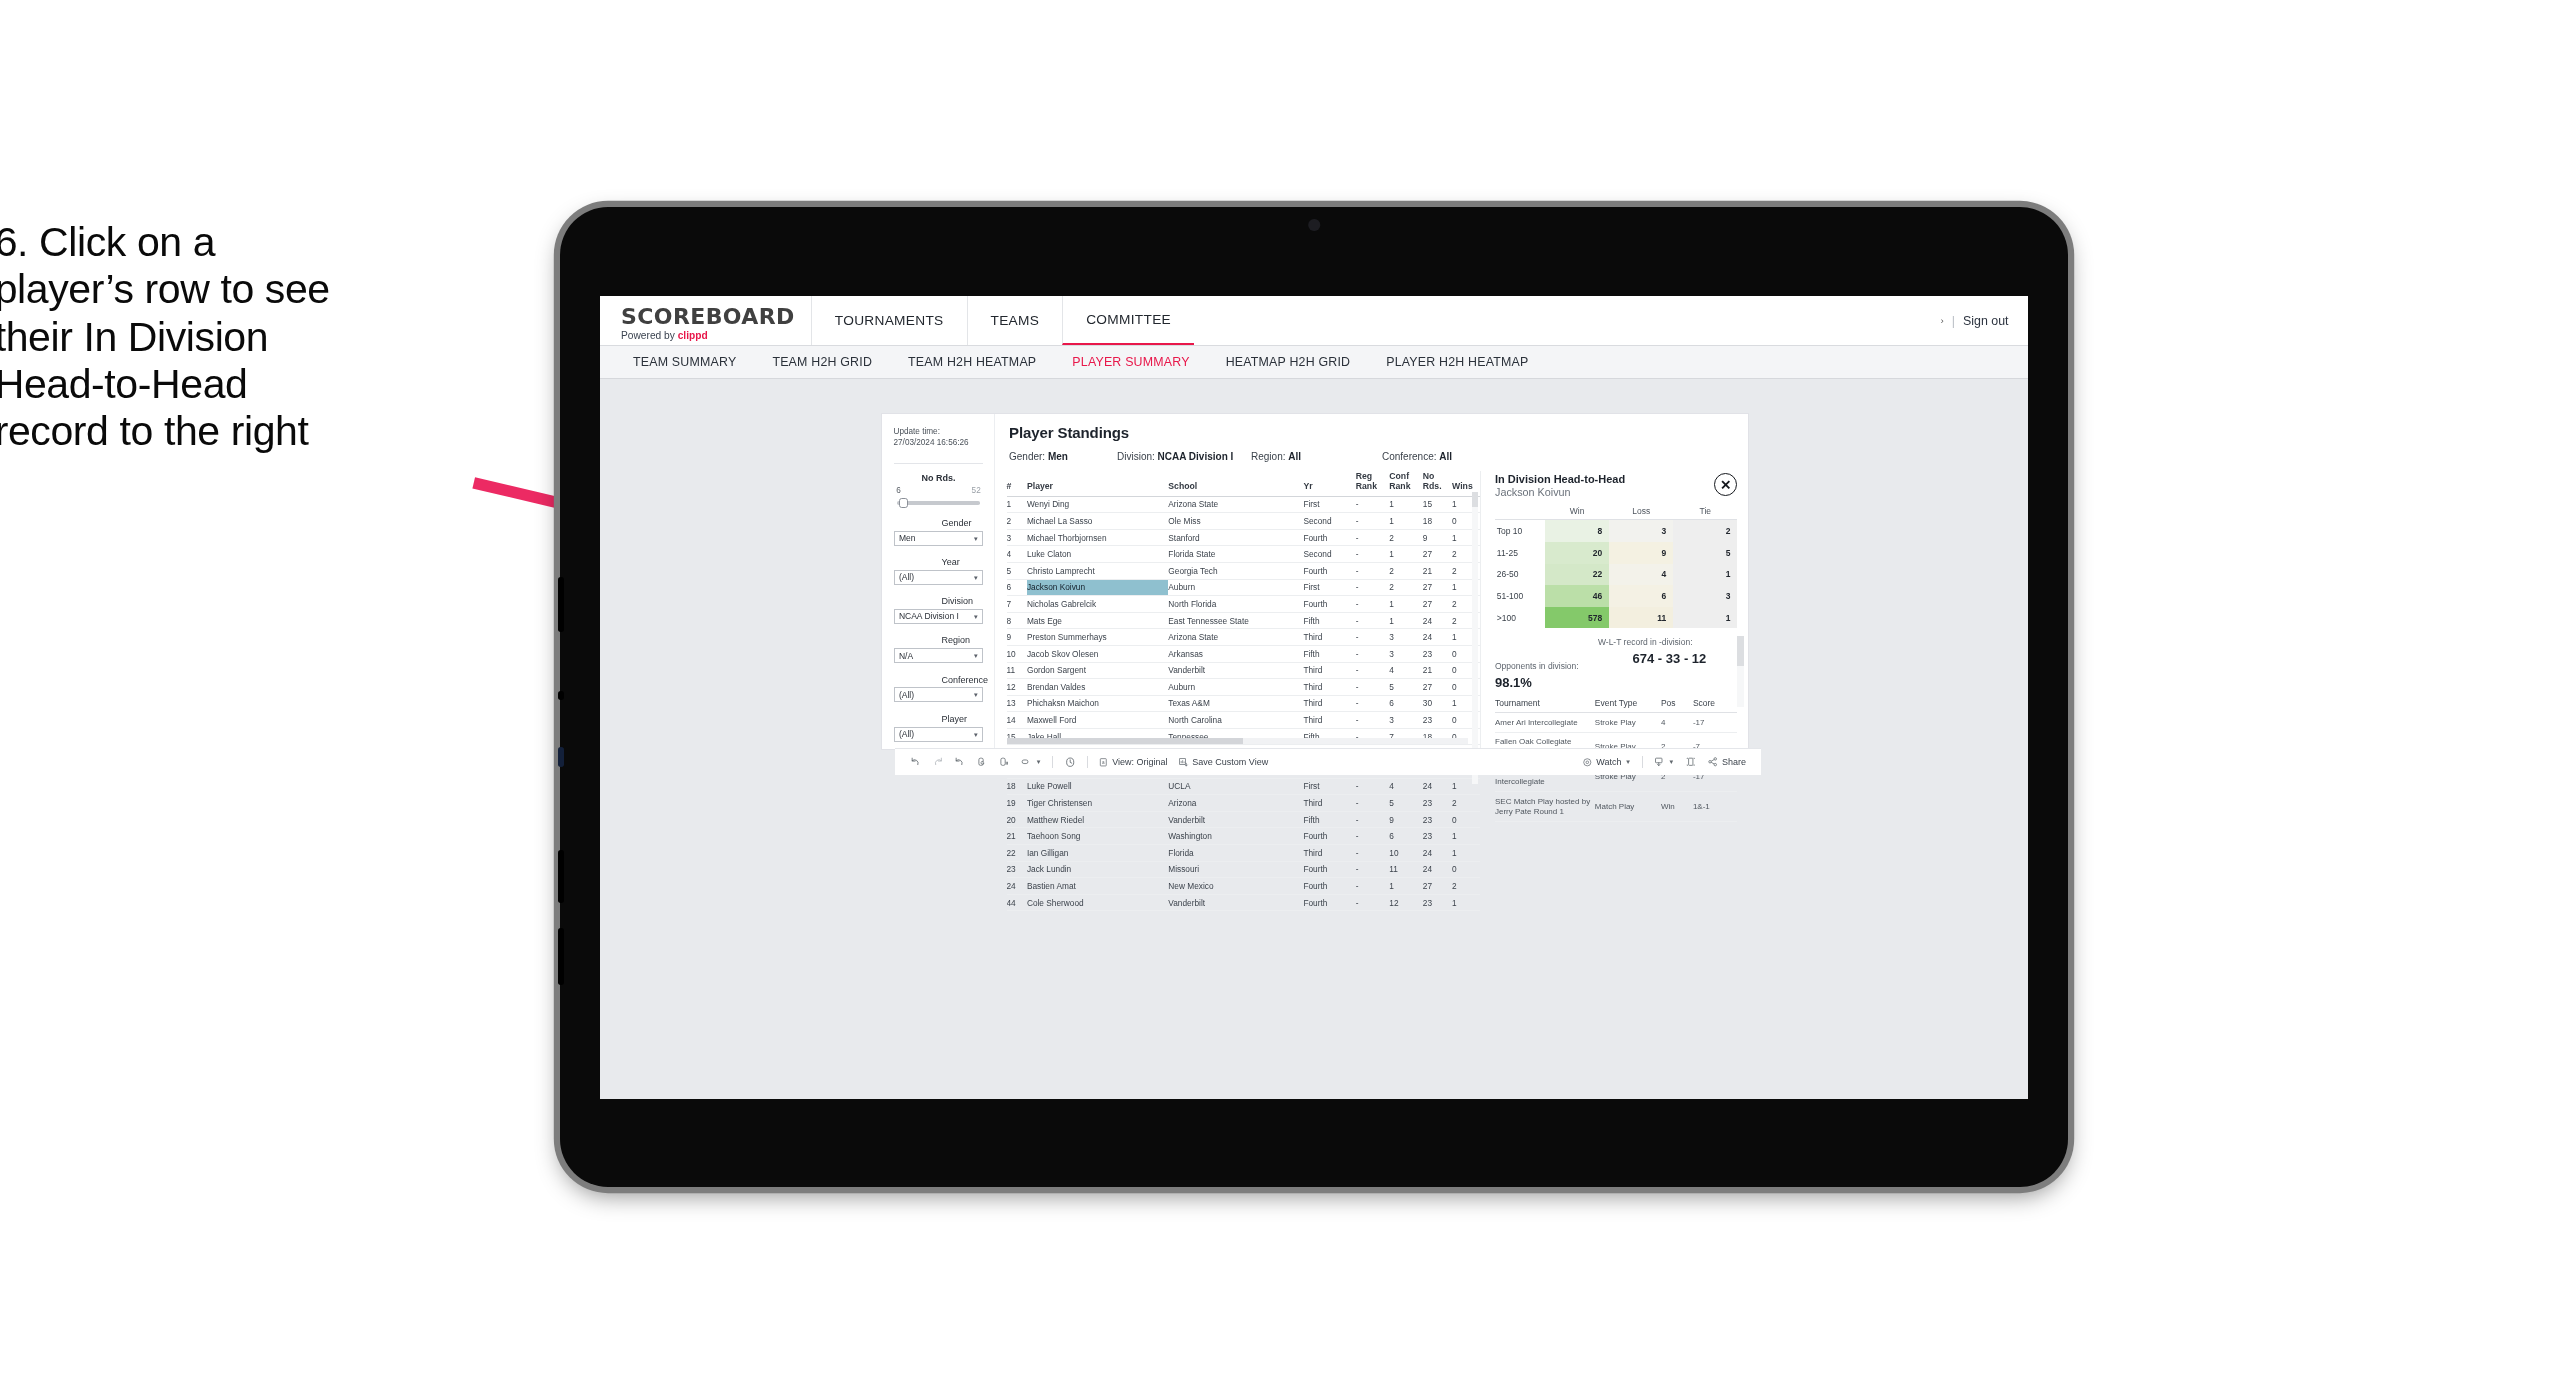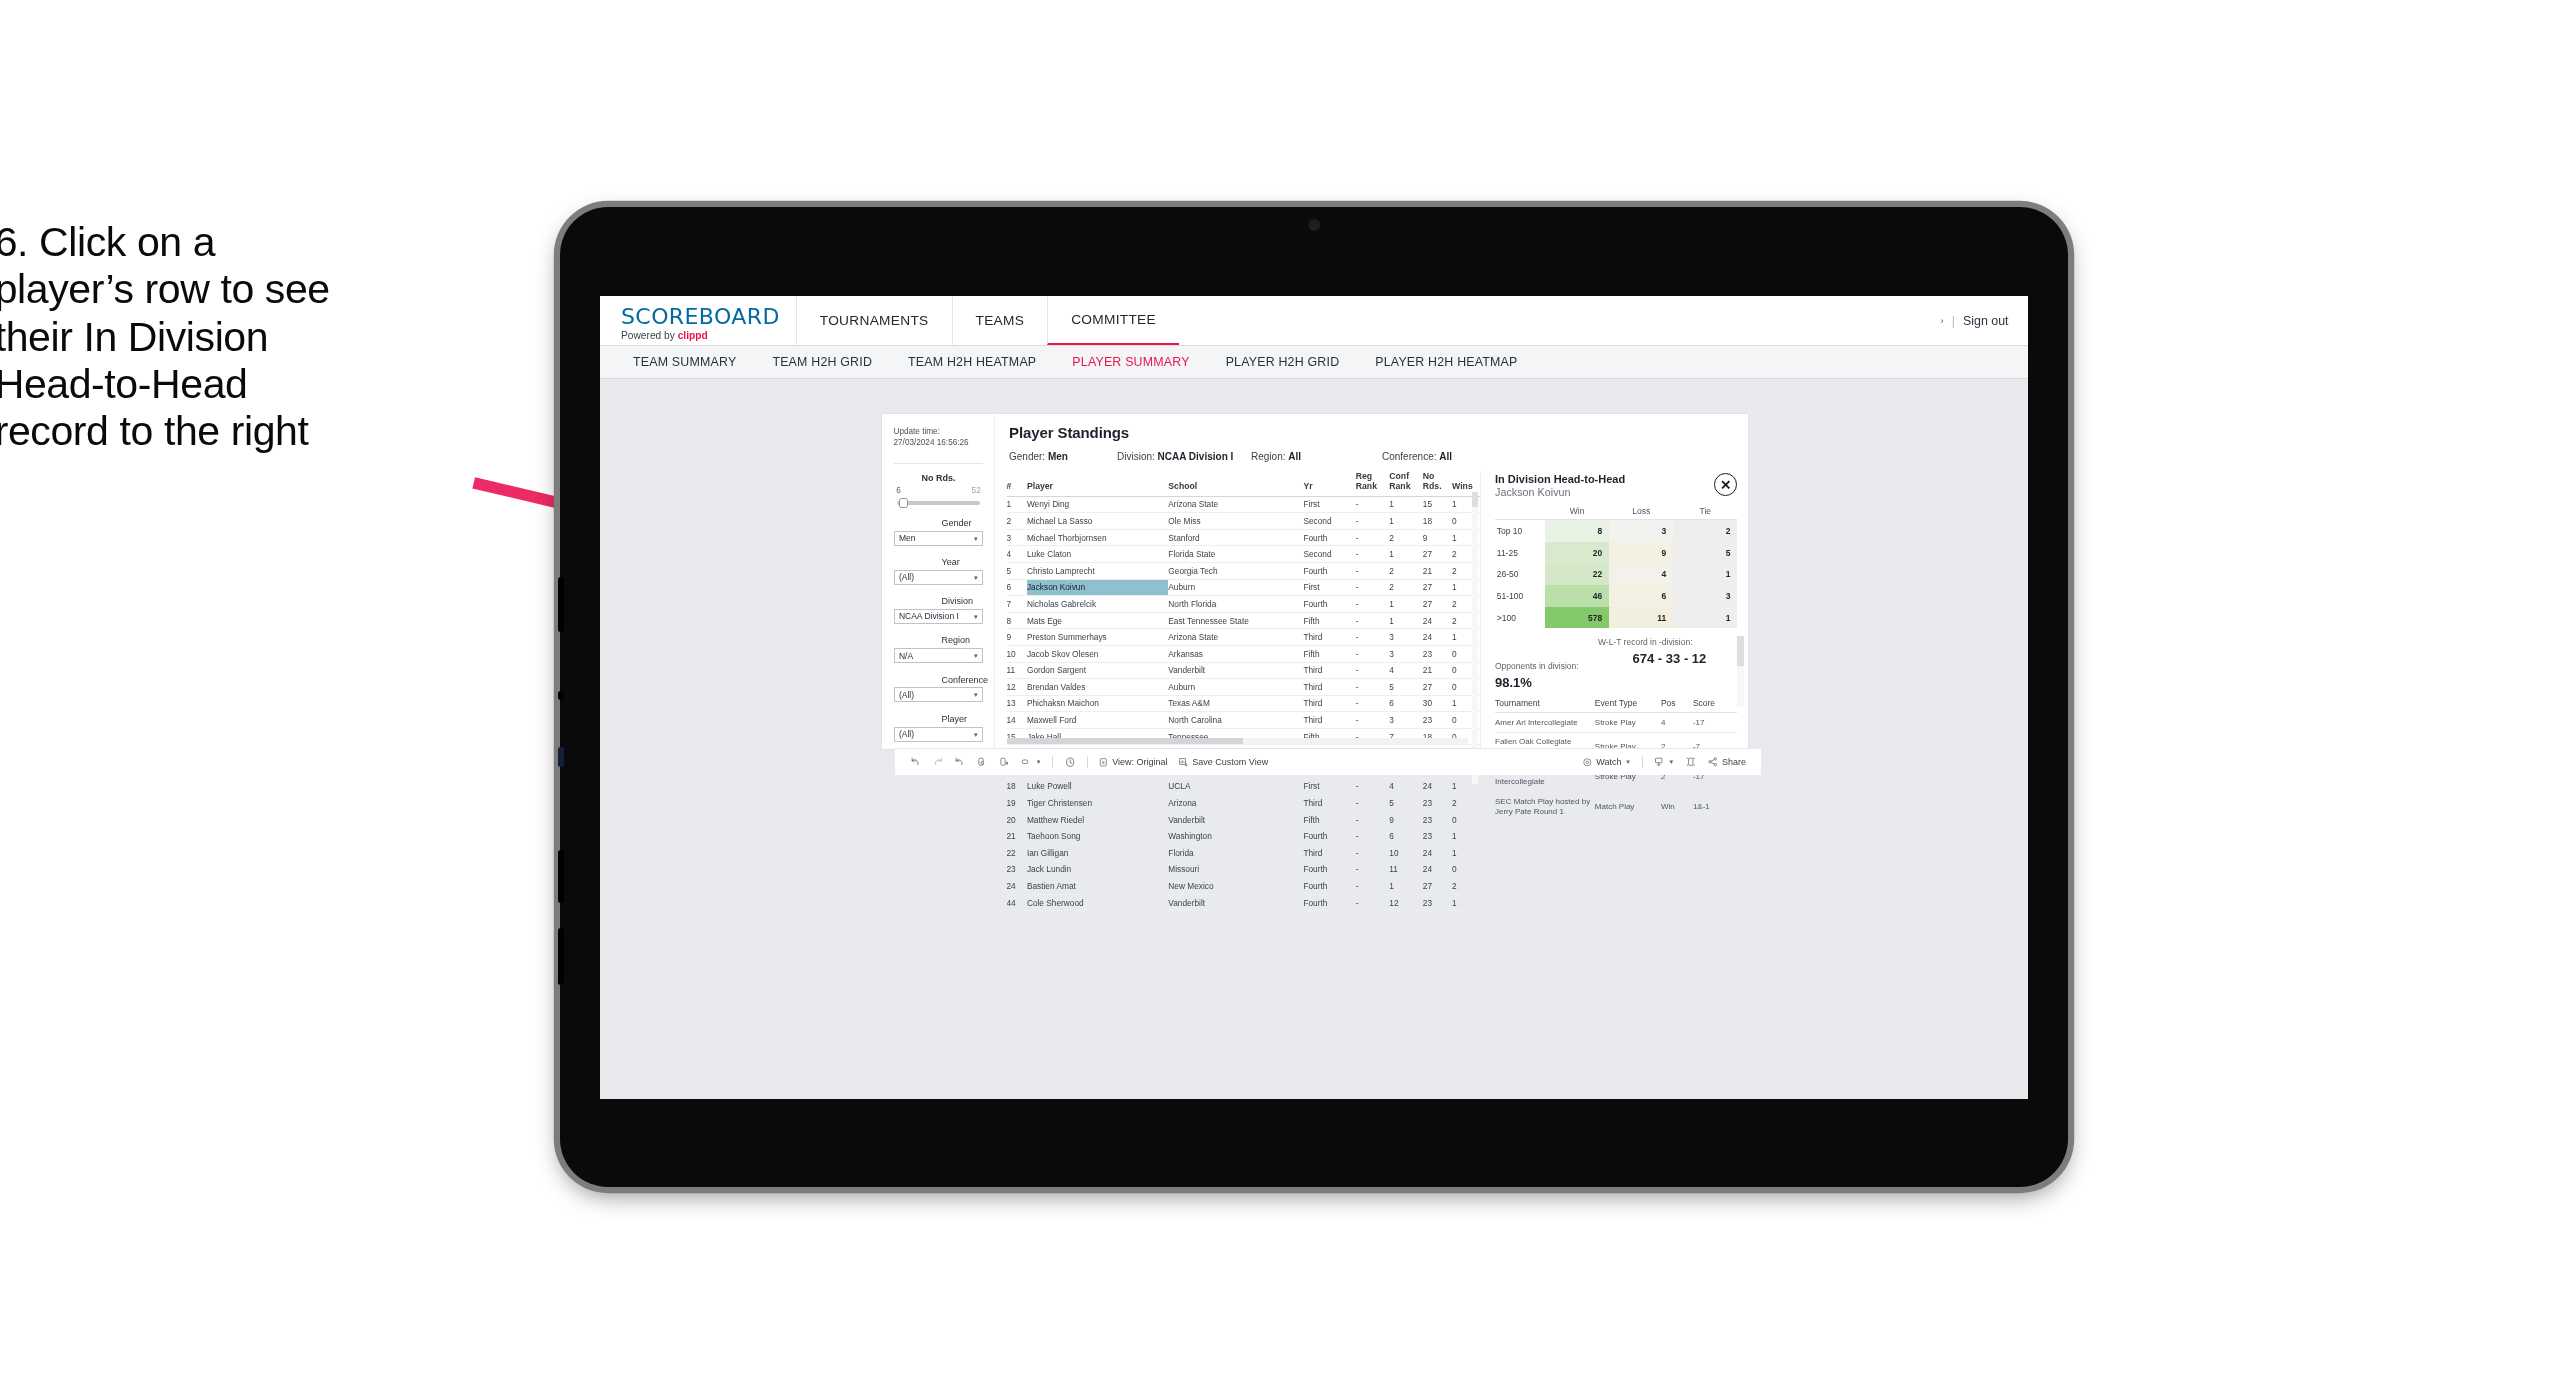--- a/index.html
+++ b/index.html
@@ -56,22 +56,22 @@
 
   
   .appbar {
     height: 50px; background: #fff;
     display: flex; align-items: stretch;
     border-bottom: 0.9px solid #d9dbdf;
     position: relative;
   }
   .brand { padding: 4.4px 16px 0 21px; display: flex; flex-direction: column; justify-content: center; }
   .brand-title {
-    font-size: 22px; font-weight: 400; letter-spacing: 0.4px;
-    color: #0369a1; font-family: "DejaVu Sans", sans-serif;
+    font-size: 22px; font-weight: 700; letter-spacing: 0.4px;
+    color: #404040; font-family: "DejaVu Sans", sans-serif;
     transform: scaleX(1.0);
   }
   .brand-sub { font-size: 10.2px; color: #3b4350; margin-top: 0.9px; }
   .brand-sub .clippd { color: #e8174a; font-weight: 700; }
   .navtabs { display: flex; align-items: stretch; }
   .navtab {
     display: flex; align-items: center; padding: 0 23px;
     font-size: 13.7px; color: #22272e; letter-spacing: 0.3px;
     border-left: 0.9px solid #e3e5e8; cursor: pointer;
   }
@@ -288,21 +288,21 @@
           <span class="sep">|</span>
           <span class="signout">Sign out</span>
         </div>
       </div>
 
       <div class="subtabs">
         <div class="subtab">TEAM SUMMARY</div>
         <div class="subtab">TEAM H2H GRID</div>
         <div class="subtab">TEAM H2H HEATMAP</div>
         <div class="subtab active">PLAYER SUMMARY</div>
-        <div class="subtab">PLAYER H2H GRID</div>
+        <div class="subtab">HEATMAP H2H GRID</div>
         <div class="subtab">PLAYER H2H HEATMAP</div>
       </div>
 
       <div class="canvas">
         <div class="sheet">
 
           <div class="filters">
             <div class="upd">
               <div>Update time:</div>
               <div>27/03/2024 16:56:26</div>

